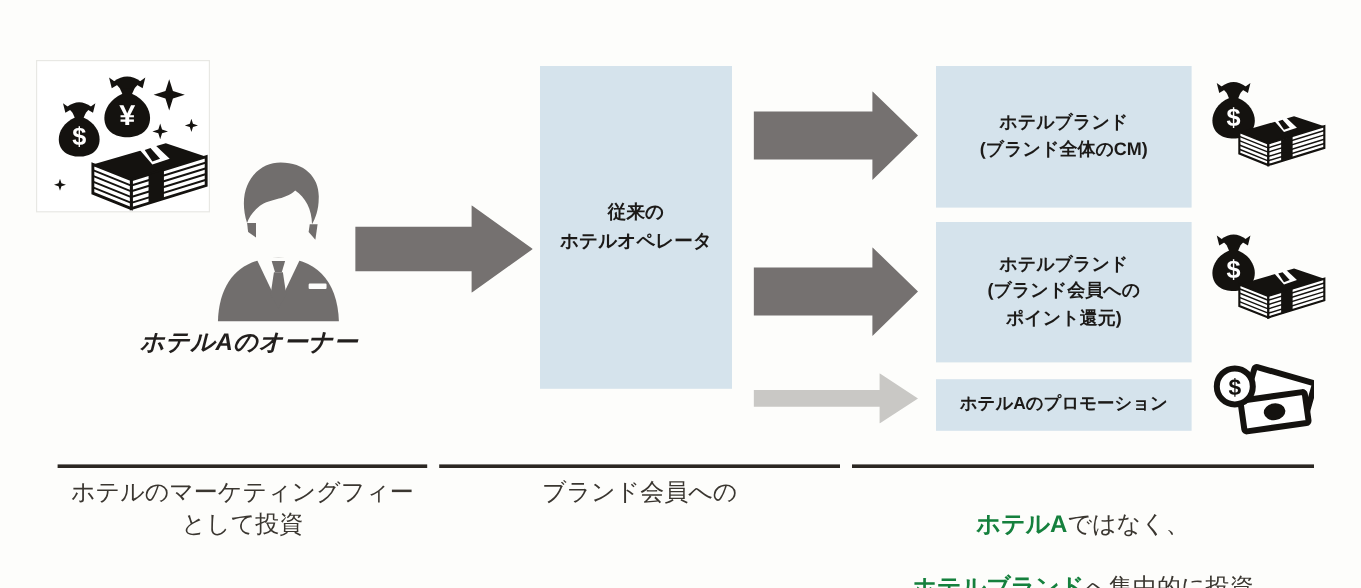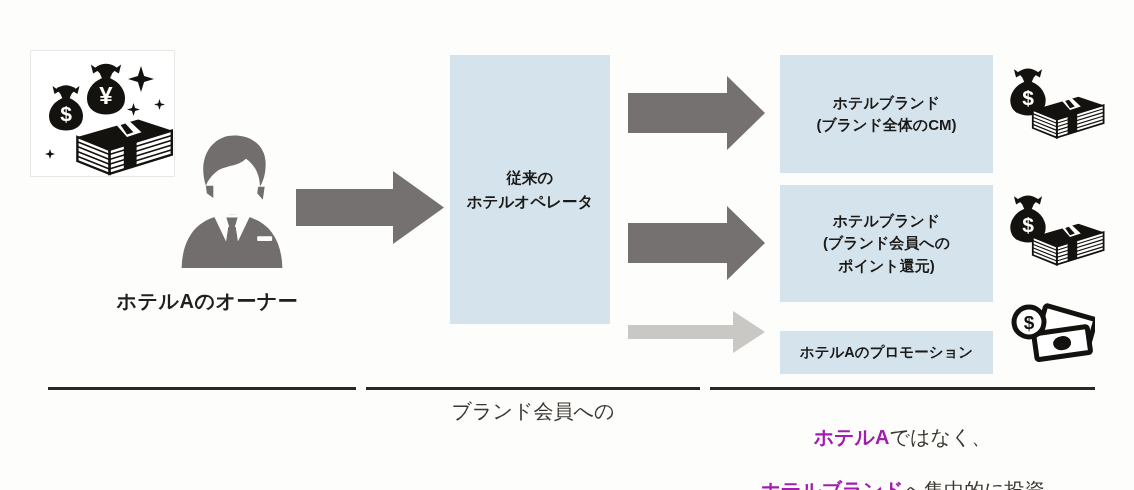--- a/index.html
+++ b/index.html
@@ -16,21 +16,21 @@
   *{margin:0;padding:0;box-sizing:border-box;}
   body{background:var(--bg);font-family:"Liberation Sans","DejaVu Sans",sans-serif;}
   .canvas{position:relative;width:1134px;height:490px;background:var(--bg);overflow:hidden;}
   .abs{position:absolute;}
   .panel{background:var(--blue);display:flex;align-items:center;justify-content:center;text-align:center;}
   .panel .lbl{font-weight:bold;color:var(--text-dark);white-space:pre-line;line-height:1.5;}
   .money-frame{background:#ffffff;border:1px solid #e8e8e4;}
   .owner-label{font-weight:bold;font-size:20px;color:#221f1d;text-align:center;letter-spacing:.5px;}
   .rule{height:3px;background:var(--rule);}
   .caption{font-size:20px;color:var(--caption);text-align:center;line-height:1.32;white-space:pre-line;}
-  .caption .b{font-weight:bold;color:#a21caf;}
+  .caption .b{font-weight:bold;color:#15803d;}
   svg{display:block;}
   svg text{font-family:"Liberation Sans","DejaVu Sans",sans-serif;}
 </style>
 </head>
 <body>
 
 <div class="canvas">
 
   <svg width="0" height="0" style="position:absolute" aria-hidden="true">
     <defs>
@@ -98,21 +98,21 @@
       <path d="M6 150 C7 112 28 93 60 93 C92 93 113 112 114 150 Z"></path>
       <polygon points="40,93 60,135 80,93" fill="#fdfdfb"></polygon>
       <polygon points="54,96 66,96 63,106 57,106"></polygon>
       <polygon points="56,106 64,106 67,126 60,138 53,126"></polygon>
       <rect x="87" y="116" width="16" height="5" rx="1" fill="#fdfdfb"></rect>
       <path d="M32 62 C22 30 40 8 62 8 C84 8 97 22 96 40 C96 50 93 58 90 63 C90 50 84 39 75 33 C66 42 50 40 42 48 C37 52 34 57 32 62 Z"></path>
       <path d="M32 62 L40 62 L40 75 L33 70 Z"></path>
       <path d="M88 63 L95 63 L93 77 L87 70 Z"></path>
     </g>
   </svg>
-  <div class="abs owner-label" style="left:95px;top:288px;width:225px;">ホテルAのオーナー</div>
+  <div class="abs owner-label" style="left:95px;top:272px;width:225px;font-style:italic;">ホテルAのオーナー</div>
 
   <svg class="abs" style="left:296px;top:171px;" viewBox="0 0 148 73" width="148" height="73">
     <polygon points="0,18 97,18 97,0 148,36.5 97,73 97,55 0,55" fill="#757170"></polygon>
   </svg>
 
   <div class="abs panel" style="left:450px;top:55px;width:160px;height:269px;">
     <span class="lbl" style="font-size:15.5px;">従来の
 ホテルオペレータ</span>
   </div>
 
@@ -128,21 +128,21 @@
 
   <div class="abs panel" style="left:780px;top:55px;width:213px;height:118px;">
     <span class="lbl" style="font-size:15px;">ホテルブランド
 (ブランド全体のCM)</span>
   </div>
   <div class="abs panel" style="left:780px;top:185px;width:213px;height:117px;">
     <span class="lbl" style="font-size:15px;">ホテルブランド
 (ブランド会員への
 ポイント還元)</span>
   </div>
-  <div class="abs panel" style="left:780px;top:331px;width:213px;height:43px;">
+  <div class="abs panel" style="left:780px;top:316px;width:213px;height:43px;">
     <span class="lbl" style="font-size:14.5px;">ホテルAのプロモーション</span>
   </div>
 
   <svg class="abs" style="left:1000px;top:64px;" viewBox="0 0 106 92" width="106" height="92">
     <g color="#14120f">
       <g transform="translate(2,0) scale(0.52)">
           <use href="#bag"></use>
         </g>
       <g transform="translate(28,28) scale(0.60)">
           <use href="#cashstack"></use>
@@ -170,19 +170,21 @@
       <ellipse cx="57" cy="43" rx="9" ry="7" fill="#14120f"></ellipse>
     </g>
     <circle cx="24" cy="22" r="15" fill="#ffffff" stroke="#14120f" stroke-width="5"></circle>
     <text x="24" y="29" text-anchor="middle" font-size="19" font-weight="bold" fill="#14120f">$</text>
   </svg>
 
   <div class="abs rule" style="left:48px;top:387px;width:308px;"></div>
   <div class="abs rule" style="left:366px;top:387px;width:334px;"></div>
   <div class="abs rule" style="left:710px;top:387px;width:385px;"></div>
 
+  <div class="abs caption" style="left:48px;top:398px;width:308px;">ホテルのマーケティングフィー
+として投資</div>
   <div class="abs caption" style="left:366px;top:398px;width:334px;">ブランド会員への</div>
   <div class="abs caption" style="left:710px;top:398px;width:385px;">
     <div><span class="b">ホテルA</span><span>ではなく、</span></div>
     <div><span class="b">ホテルブランド</span><span>へ集中的に投資</span></div>
   </div>
 
 </div>
 
 </body></html>

